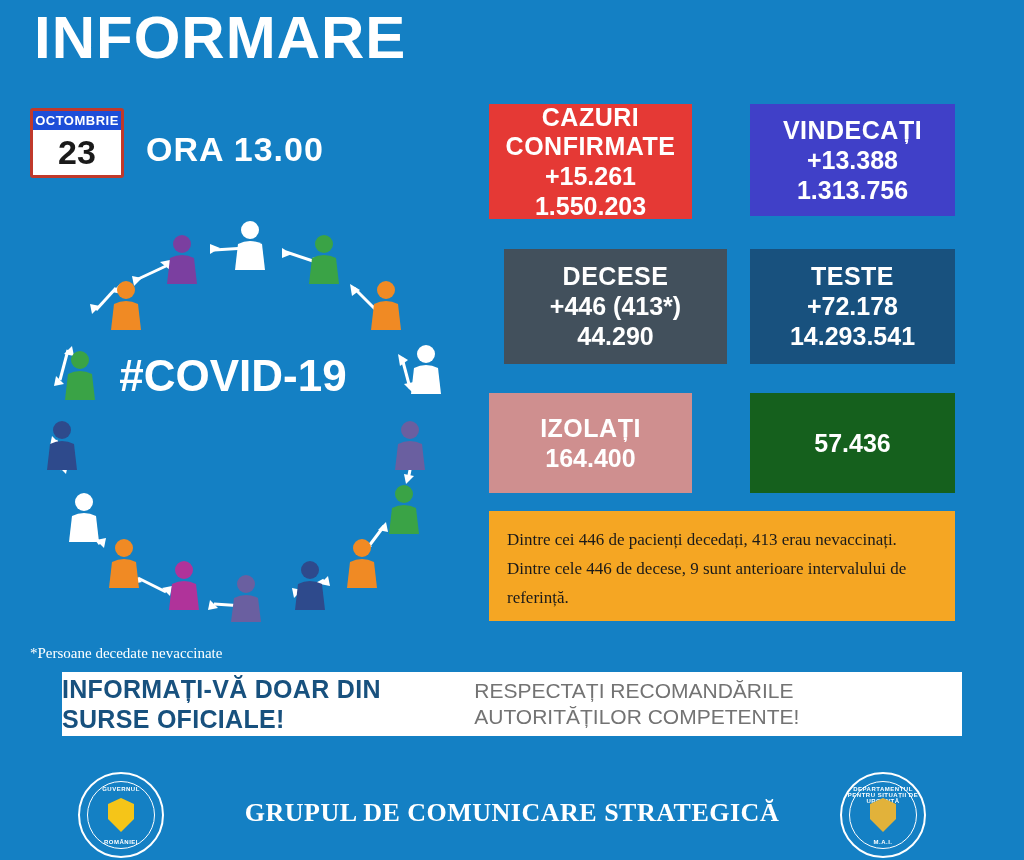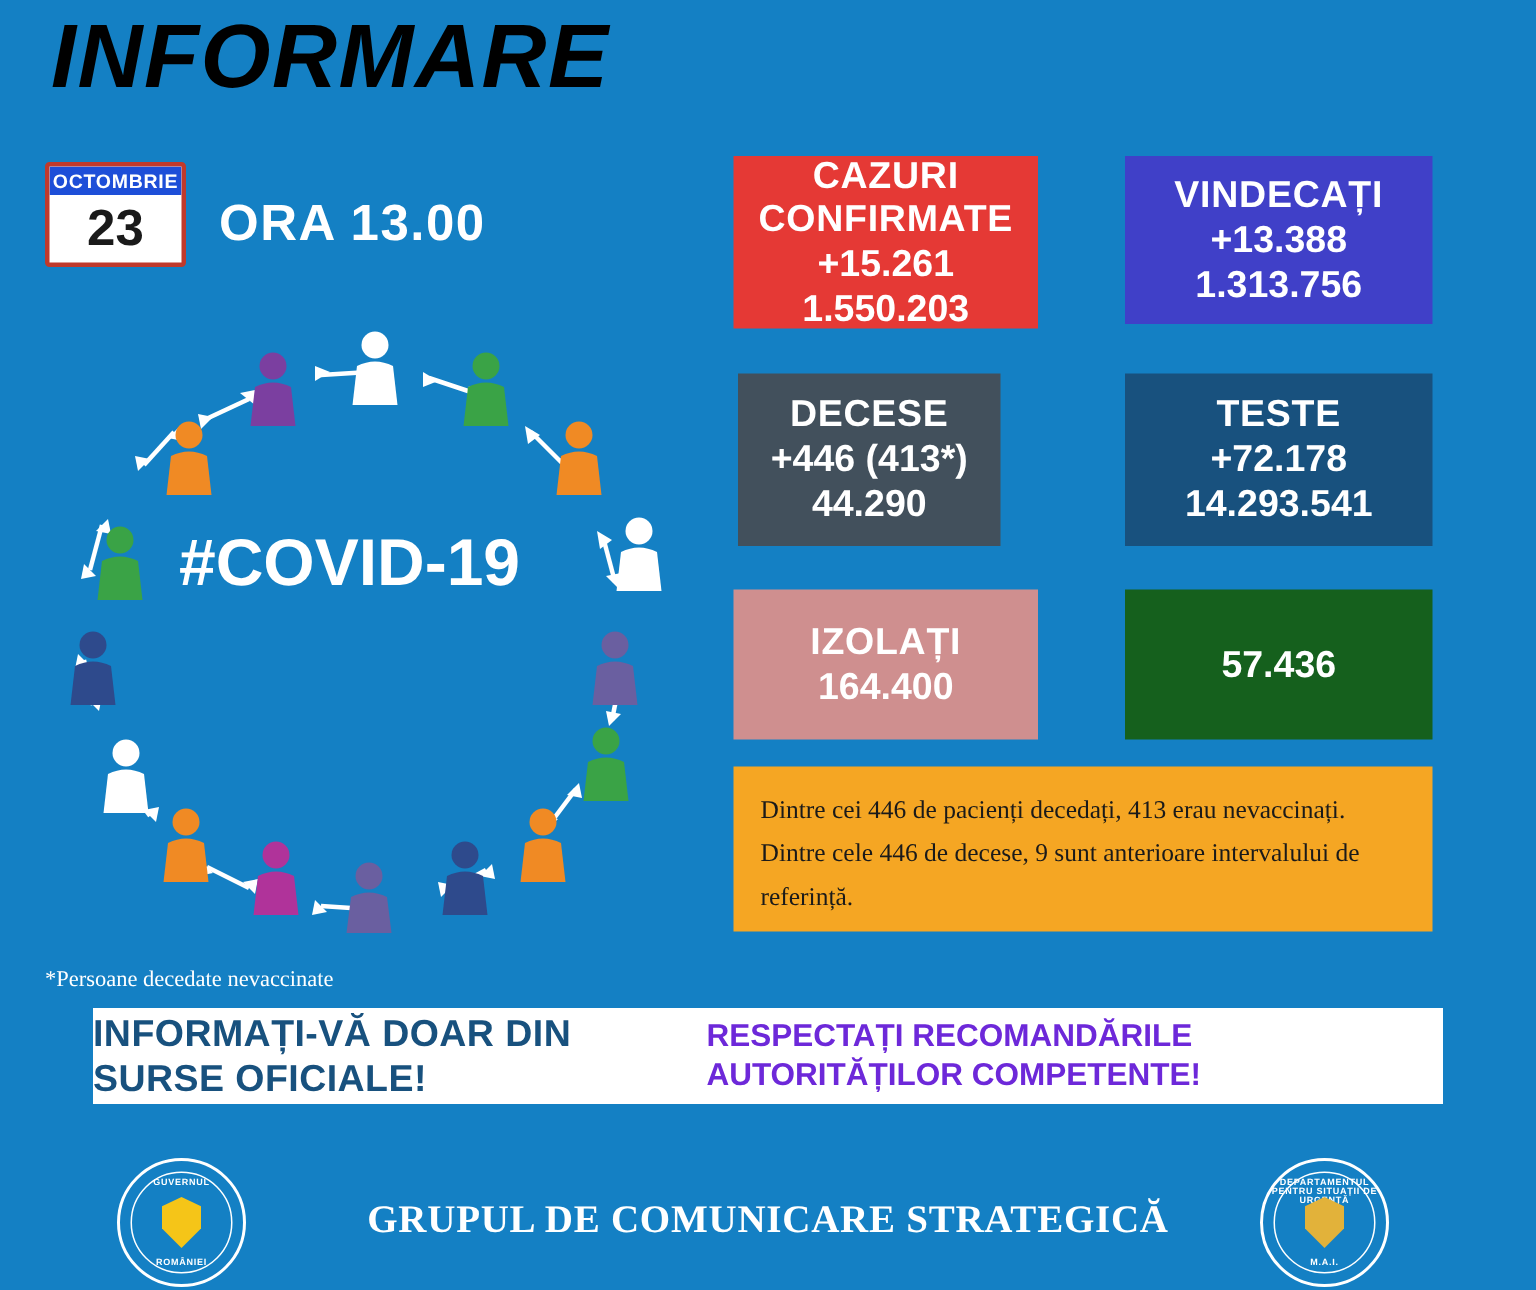--- a/index.html
+++ b/index.html
@@ -11,25 +11,24 @@
     font-family: "Liberation Sans", sans-serif;
     overflow: hidden;
     position: relative;
   }
 
   
   .title {
     position: absolute;
     left: 34px;
     top: 8px;
-    color: #000000;
+    color: #ffffff;
     font-size: 60px;
     font-weight: bold;
     letter-spacing: 1px;
-    font-style: italic;
     line-height: 1;
   }
 
   
   .calendar {
     position: absolute;
     left: 30px;
     top: 108px;
     width: 94px;
     height: 70px;
@@ -111,21 +110,21 @@
     letter-spacing: 0.5px;
   }
   .stat .v {
     font-size: 25px;
     font-weight: bold;
     line-height: 30px;
   }
 
   #box-cazuri     { left: 489px; top: 104px;  width: 203px; height: 115px; background: #e53935; }
   #box-vindecati  { left: 750px; top: 104px;  width: 205px; height: 112px; background: #4040c8; }
-  #box-decese     { left: 492px; top: 249px;  width: 175px; height: 115px; background: #42505c; }
+  #box-decese     { left: 504px; top: 249px;  width: 223px; height: 115px; background: #42505c; }
   #box-teste      { left: 750px; top: 249px;  width: 205px; height: 115px; background: #18517e; }
   #box-izolati    { left: 489px; top: 393px;  width: 203px; height: 100px; background: #cf8f8f; }
   #box-carantinati{ left: 750px; top: 393px;  width: 205px; height: 100px; background: #15601d; }
 
   
   .note {
     position: absolute;
     left: 489px;
     top: 511px;
     width: 466px;
@@ -161,23 +160,23 @@
     align-items: center;
   }
   .banner .l1 {
     color: #18517e;
     font-size: 25px;
     font-weight: bold;
     line-height: 30px;
     letter-spacing: 0.3px;
   }
   .banner .l2 {
-    color: #6d28d9;
+    color: #737373;
     font-size: 21px;
-    font-weight: bold;
+    font-weight: normal;
     line-height: 26px;
   }
 
   .footer-text {
     position: absolute;
     left: 0;
     top: 798px;
     width: 1024px;
     text-align: center;
     color: #ffffff;

